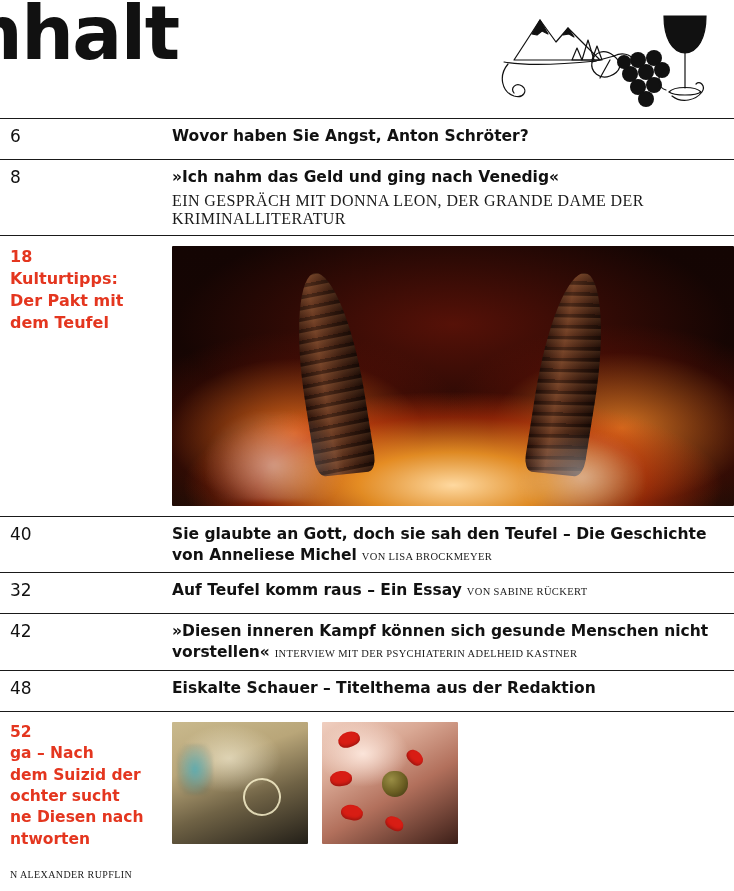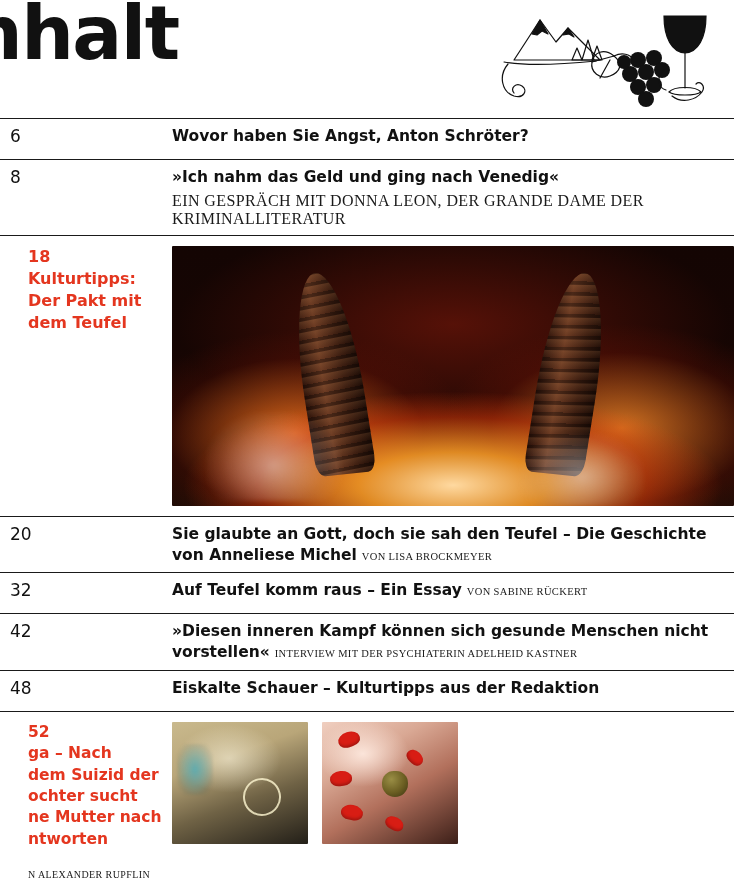--- a/index.html
+++ b/index.html
@@ -106,21 +106,21 @@
     font-family: "Liberation Serif", serif;
     text-transform: uppercase;
   }
 
   
   .topic-block {
     color: #e4361f;
     font-weight: 700;
     font-size: 16px;
     line-height: 1.38;
-    padding-left: 28px;
+    padding-left: 10px;
     font-family: "DejaVu Sans", sans-serif;
   }
   .topic-block .num {
     display: block;
   }
   .topic-block.small {
     font-size: 15.5px;
   }
   .topic-credit {
     margin-top: 18px;
@@ -352,21 +352,21 @@
         <div class="horn left"></div>
         <div class="horn right"></div>
         <div class="smoke"></div>
         <div class="smoke right"></div>
       </div>
     </div>
   </div>
 
   <div class="row">
     <div class="col-page">
-      <span class="pagenum">20</span>
+      <span class="pagenum">40</span>
     </div>
     <div class="col-body">
       <div class="headline">
         <span>Sie glaubte an Gott, doch sie sah den Teufel – Die Geschichte von Anneliese Michel</span><span class="byline">VON LISA BROCKMEYER</span>
       </div>
     </div>
   </div>
 
   <div class="row">
     <div class="col-page">
@@ -388,32 +388,32 @@
         <span>»Diesen inneren Kampf können sich gesunde Menschen nicht vorstellen«</span><span class="byline">INTERVIEW MIT DER PSYCHIATERIN ADELHEID KASTNER</span>
       </div>
     </div>
   </div>
 
   <div class="row">
     <div class="col-page">
       <span class="pagenum">48</span>
     </div>
     <div class="col-body">
-      <div class="headline">Eiskalte Schauer – Kulturtipps aus der Redaktion</div>
+      <div class="headline">Eiskalte Schauer – Titelthema aus der Redaktion</div>
     </div>
   </div>
 
   <div class="img-row">
     <div class="col-page">
       <div class="topic-block small">
         <span class="num">52</span>
         <span style="white-space:pre-line">ga – Nach
 dem Suizid der
 ochter sucht
-ne Mutter nach
+ne Diesen nach
 ntworten</span>
         <div class="topic-credit">N ALEXANDER RUPFLIN</div>
       </div>
     </div>
     <div class="col-body">
       <div class="duo-images">
         <div class="duo-img img-mask">
           <div class="teal"></div>
           <div class="ring"></div>
         </div>

